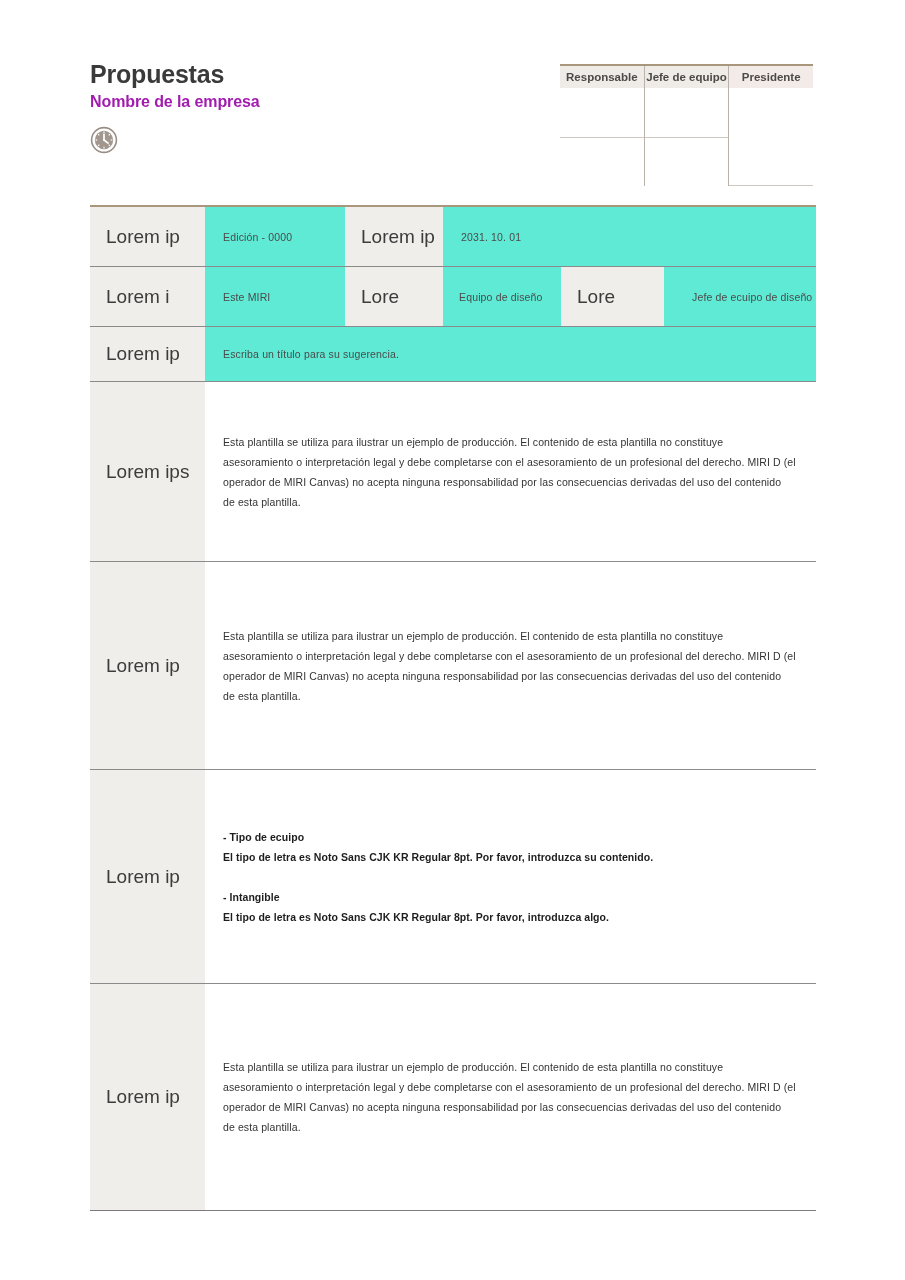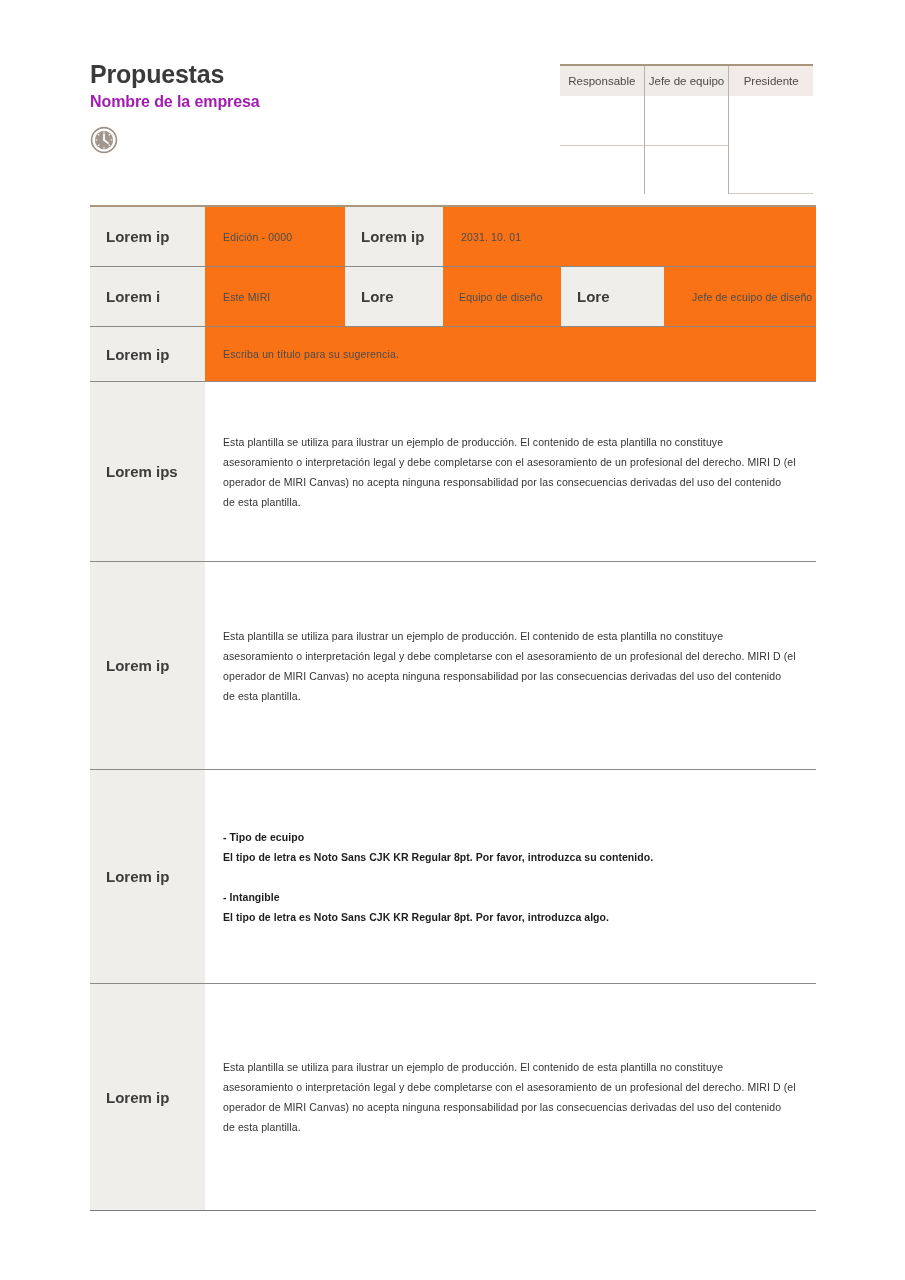--- a/index.html
+++ b/index.html
@@ -62,27 +62,27 @@
     display: flex;
   }
   .approval-col {
     flex: 1 1 0;
     border-right: 1px solid #b9b2aa;
     display: flex;
     flex-direction: column;
   }
   .approval-col:last-child { border-right: none; gap: 48px; }
   .approval-head {
-    height: 30px;
+    height: 22px;
     background: #efece7;
     display: flex;
     align-items: center;
     justify-content: center;
     font-size: 11.5px;
-    font-weight: normal;
+    font-weight: bold;
     color: #4c4a48;
     white-space: nowrap;
   }
   .approval-col.tinted .approval-head { background: #f3ebe8; }
   .approval-body {
     height: 50px;
     background: #ffffff;
     border-bottom: 1px solid #cfc9c2;
   }
   .approval-col:first-child .approval-body { border-bottom: 1px solid #cfc9c2; }
@@ -100,28 +100,28 @@
     display: flex;
     border-bottom: 1px solid #8a8a8a;
     position: relative;
   }
   .trow:last-child { border-bottom: none; }
 
   .cell-label {
     background: #efeeea;
     display: flex;
     align-items: center;
-    font-size: 15px;
-    font-weight: bold;
+    font-size: 19px;
+    font-weight: normal;
     color: #3c3c3c;
     padding-left: 16px;
     flex: 0 0 auto;
   }
   .cell-value {
-    background: #f97316;
+    background: #5eead4;
     display: flex;
     align-items: center;
     font-size: 10.5px;
     color: #4b4b4b;
     padding-left: 18px;
     flex: 1 1 auto;
     letter-spacing: 0.15px;
   }
 
   

